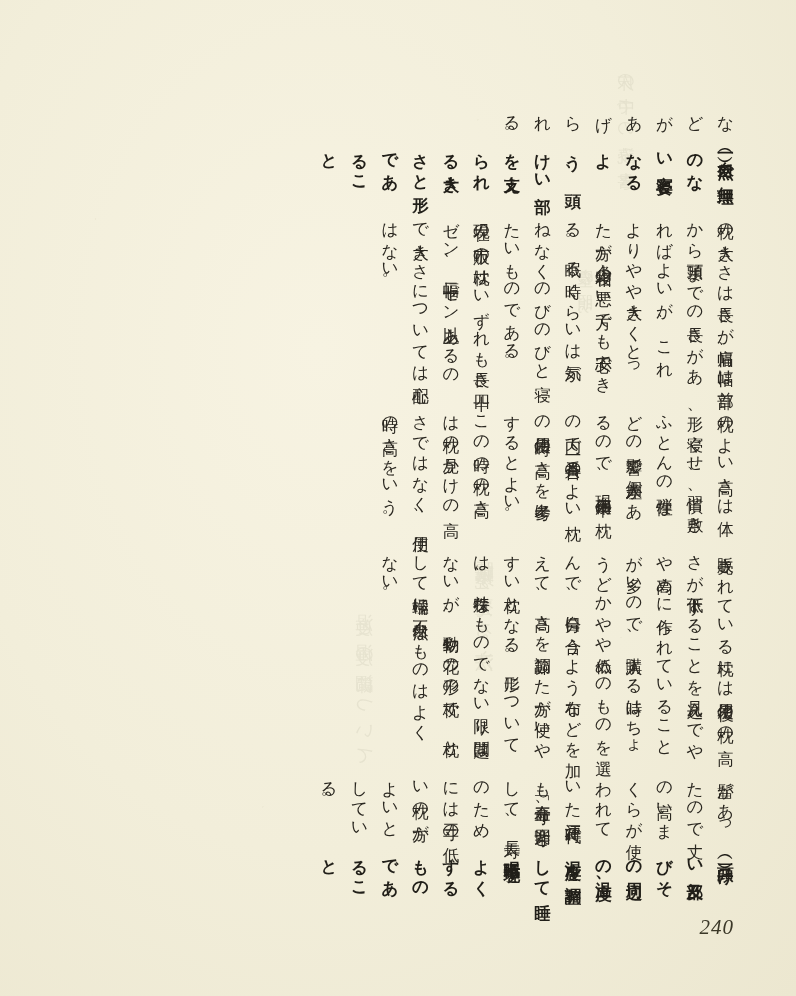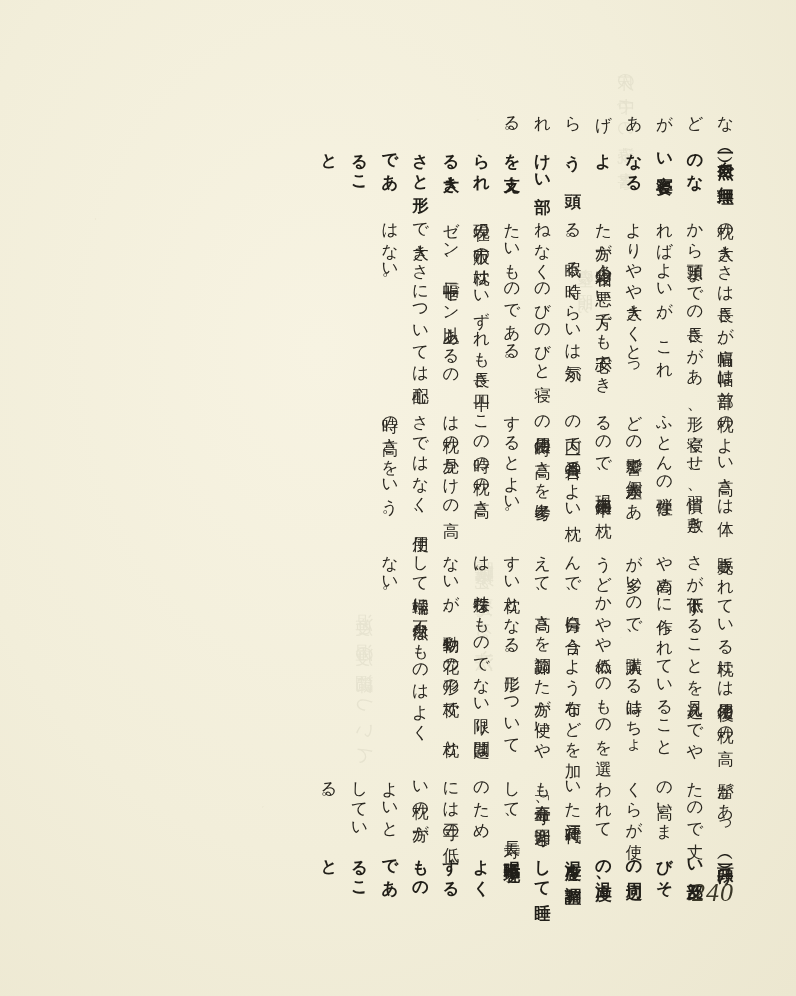--- a/index.html
+++ b/index.html
@@ -80,23 +80,23 @@
     max-height: 780px;
   }
 
   .indent {
     padding-top: 18px;
   }
 
   #page-number {
     position: absolute;
     right: 62px;
-    bottom: 88px;
+    bottom: 56px;
     font-family: "Liberation Serif", serif;
-    font-size: 26px;
+    font-size: 21px;
     font-style: italic;
     color: #3b3828;
     letter-spacing: 1px;
   }
 
   
   #speckle {
     position: absolute;
     inset: 0;
     pointer-events: none;

